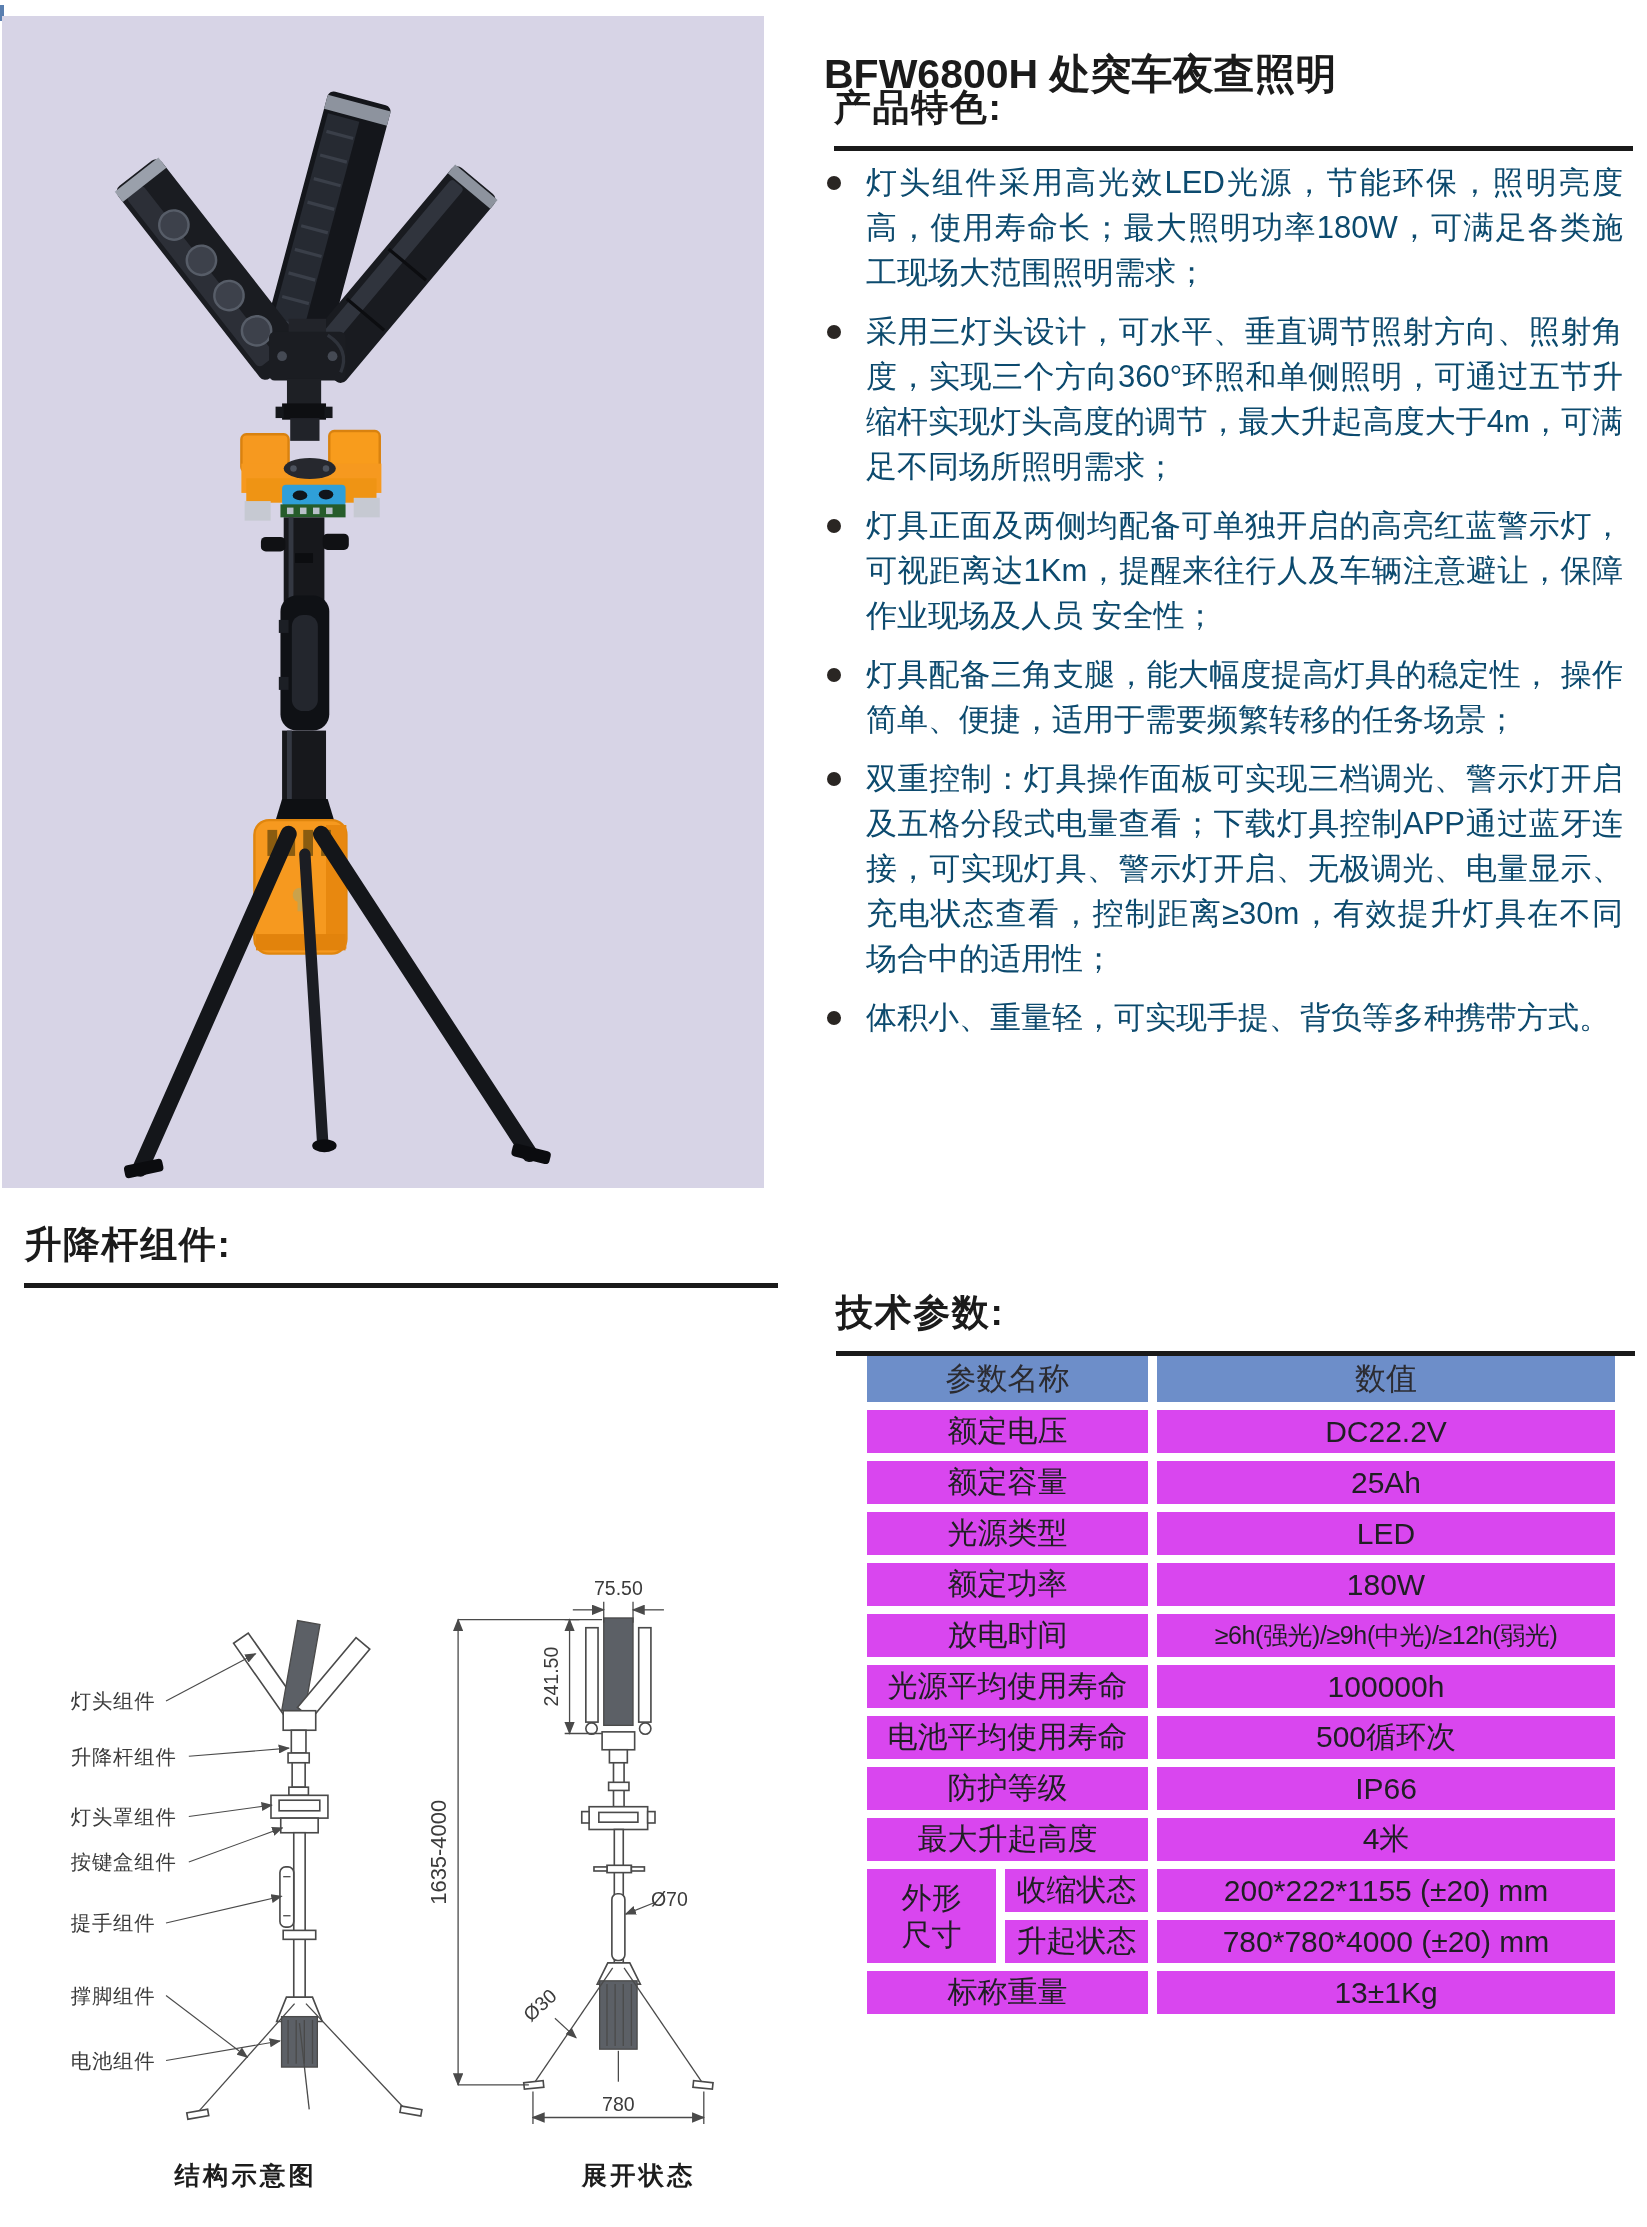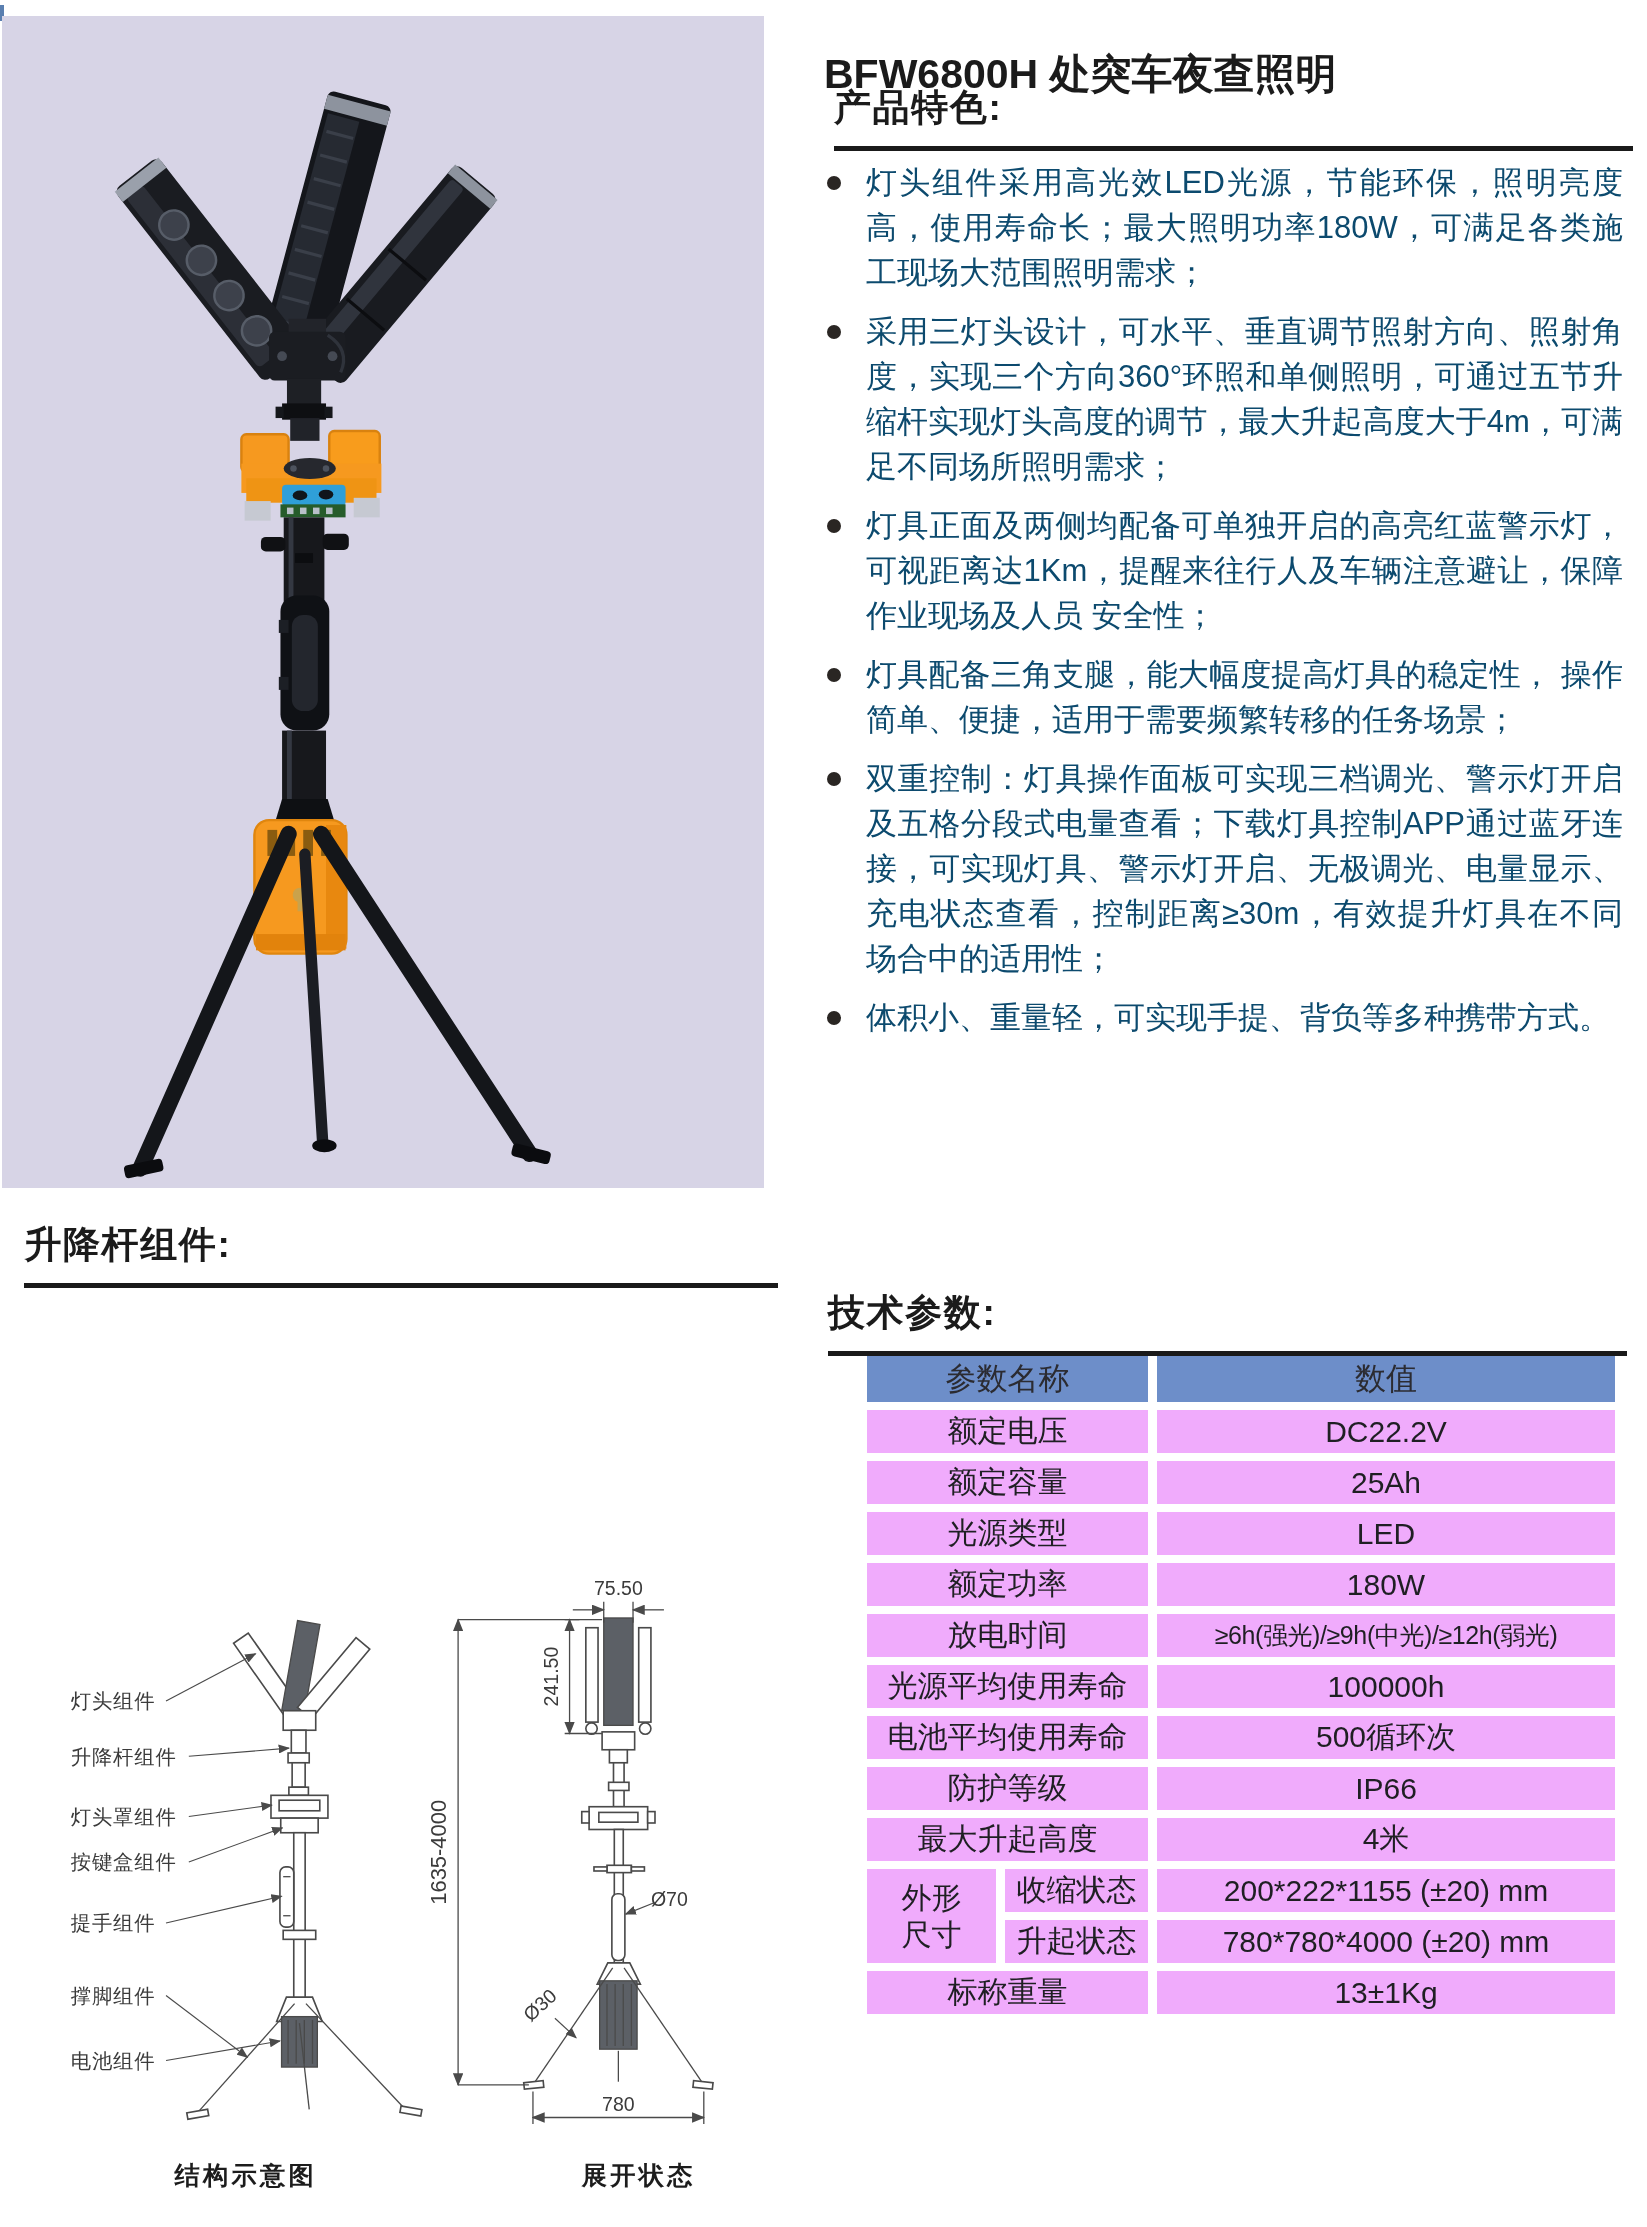--- a/index.html
+++ b/index.html
@@ -43,35 +43,35 @@
     text-align:justify;
     margin-bottom:14px;
     color:#0c4a6e;
   }
   .feature-list li::before, .apps-list li::before{
     content:"";
     position:absolute;left:3.3px;top:15.5px;
     width:14px;height:14px;border-radius:50%;
     background:#2a2623;
   }
-  .specs-head{position:absolute;left:4px;top:1288px;width:100%;}
+  .specs-head{position:absolute;left:12px;top:1288px;width:100%;}
   
   .spec-table{
     position:absolute;left:34px;top:1348px;
     width:765px;
     border-collapse:separate;border-spacing:9px 8.1px;
     table-layout:fixed;
   }
   .spec-table th{
     background:#6d8ec9;color:#2b2b31;
     font-size:31px;font-weight:normal;
     height:44px;text-align:center;vertical-align:middle;
   }
   .spec-table td{
-    background:#f0abfc;color:#1f1f23;
+    background:#d946ef;color:#1f1f23;
     font-size:30px;height:41px;
     text-align:center;vertical-align:middle;
     white-space:nowrap;overflow:hidden;
   }
   .spec-table td.dim-label{white-space:pre-line;line-height:37px;}
   .spec-table td.tight{font-size:25px;letter-spacing:-0.4px;}
   
   .apps{position:absolute;left:24.4px;top:1220px;width:754px;}
   .apps .sec-head{width:100%;}
   .apps-list{list-style:none;margin:29px 0 0 0;padding:0;}

